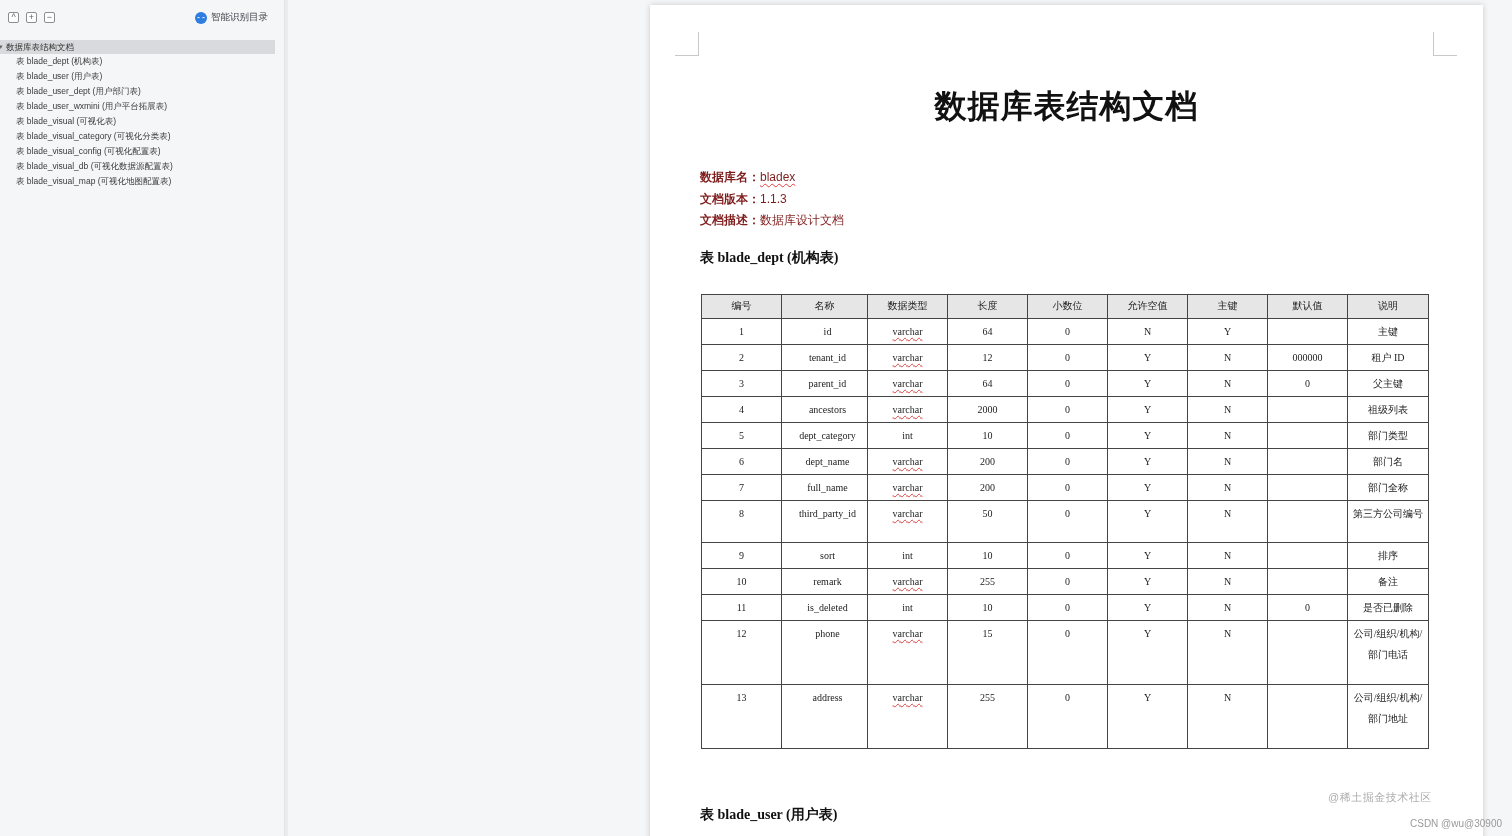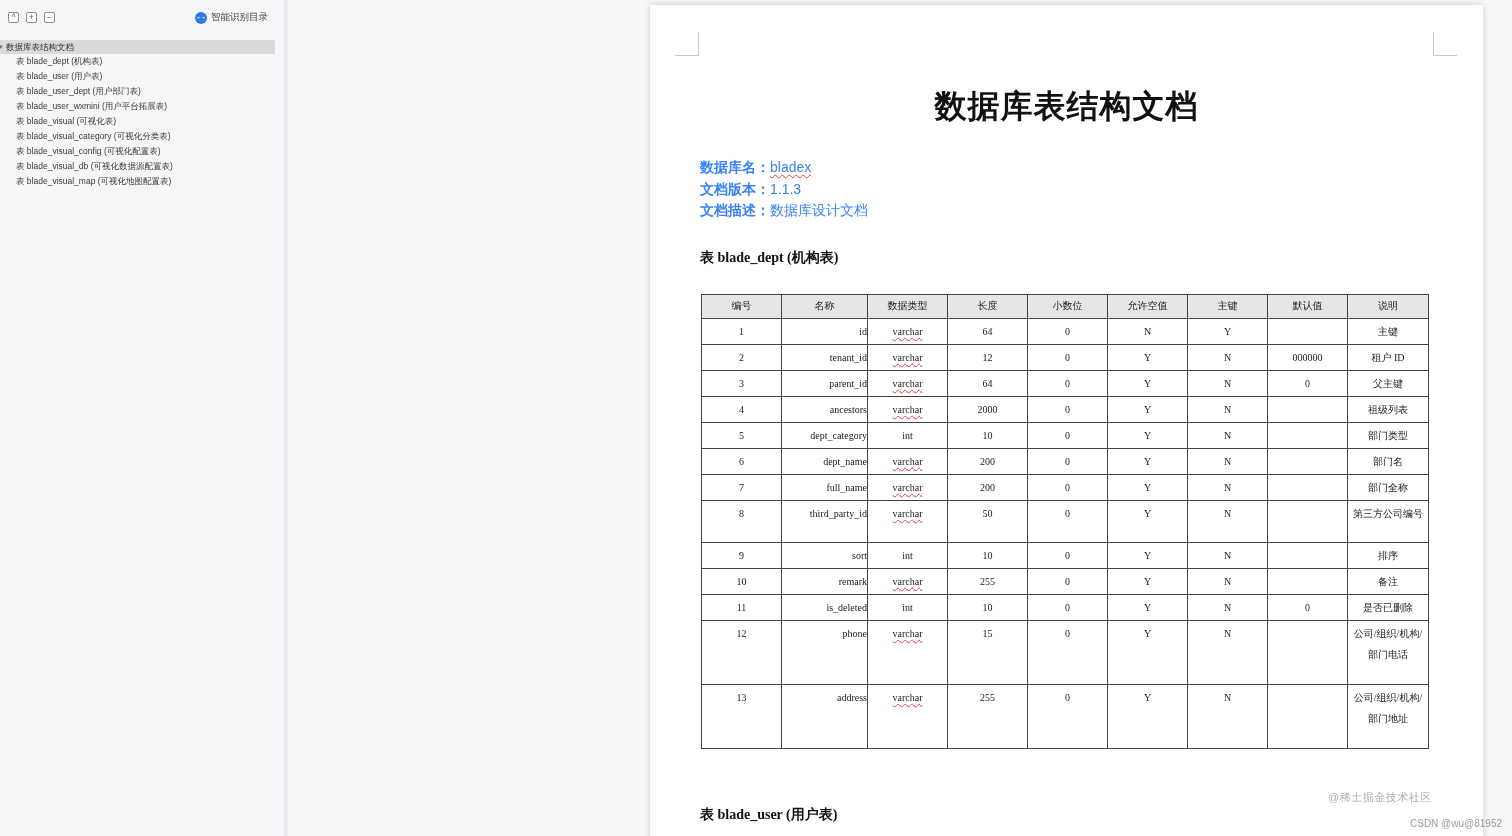--- a/index.html
+++ b/index.html
@@ -14,32 +14,32 @@
   .tree { position: absolute; left: 0; top: 40px; width: 275px; }
   .tree-root { height: 14px; background: #d9dadd; font-size: 8.5px; color: #333; line-height: 14px; padding-left: 6px; position: relative; }
   .tree-root .caret { position: absolute; left: -1px; top: 0; font-size: 7px; color: #666; }
   .tree-item { height: 15px; font-size: 8.5px; color: #3a3a3a; line-height: 15px; padding-left: 16px; white-space: nowrap; }
   .splitter { position: absolute; left: 285px; top: 0; width: 3px; height: 836px; background: #ebecef; }
   .page { position: absolute; left: 650px; top: 5px; width: 833px; height: 840px; background: #fff; box-shadow: 0 0 6px rgba(0,0,0,0.18); }
   .corner { position: absolute; width: 24px; height: 24px; border-color: #c8c8c8; border-style: solid; border-width: 0; }
   .corner.tl { left: 25px; top: 27px; border-right-width: 1px; border-bottom-width: 1px; }
   .corner.tr { left: 783px; top: 27px; border-left-width: 1px; border-bottom-width: 1px; }
   .doc-title { position: absolute; left: 0; top: 80px; width: 833px; text-align: center; font-size: 32px; font-weight: bold; color: #111; letter-spacing: 1px; }
-  .meta { position: absolute; left: 50px; top: 152px; font-size: 14px; color: #3b82f6; }
+  .meta { position: absolute; left: 50px; top: 162px; font-size: 12px; color: #7f1d1d; }
   .meta-row { height: 21.5px; line-height: 21.5px; }
   .meta-row .k { font-weight: bold; }
   .meta-row .v { }
   .wavy { text-decoration: underline wavy #e04040; text-decoration-thickness: 1px; text-underline-offset: 2px; }
   .sec-title { position: absolute; left: 50px; font-size: 14px; font-weight: bold; color: #111; font-family: "Liberation Serif", "DejaVu Serif", serif; }
   table.schema { position: absolute; left: 51px; top: 289px; border-collapse: collapse; font-family: "Liberation Serif", "DejaVu Serif", serif; font-size: 10px; color: #222; }
   table.schema th, table.schema td { border: 1.3px solid #444; vertical-align: top; padding-top: 4px; line-height: 21px; }
   table.schema th { background: #e6e6e6; font-weight: normal; height: 24px; text-align: center; padding-top: 0; line-height: 22px; }
   table.schema td { height: 26px; padding-top: 2px; }
   td.c { text-align: center; }
-  td.l { text-align: right; padding-left: 6px; }
+  td.l { text-align: center; padding-left: 6px; }
   td.desc { text-align: center; padding: 2px 4px 0 4px; }
   .watermark { position: absolute; left: 1328px; top: 790px; font-size: 11px; color: rgba(160,160,160,0.85); letter-spacing: 0.5px; }
   .csdn { position: absolute; left: 1410px; top: 818px; font-size: 10px; color: #9a9a9a; }
 </style>
 </head>
 <body>
 
 <div class="sidebar">
   <div class="toolbar">
     <div class="tool-btn" style="left:8px"><span>^</span></div>
@@ -247,13 +247,13 @@
           <td class="c" style="height: 64px;"></td>
           <td class="desc" style="height: 64px;">公司/组织/机构/部门地址</td>
         </tr>
       </tbody>
   </table>
 
   <div class="sec-title" style="top:801px">表 blade_user (用户表)</div>
 </div>
 
 <div class="watermark">@稀土掘金技术社区</div>
-<div class="csdn">CSDN @wu@81952</div>
+<div class="csdn">CSDN @wu@30900</div>
 
 </body></html>

